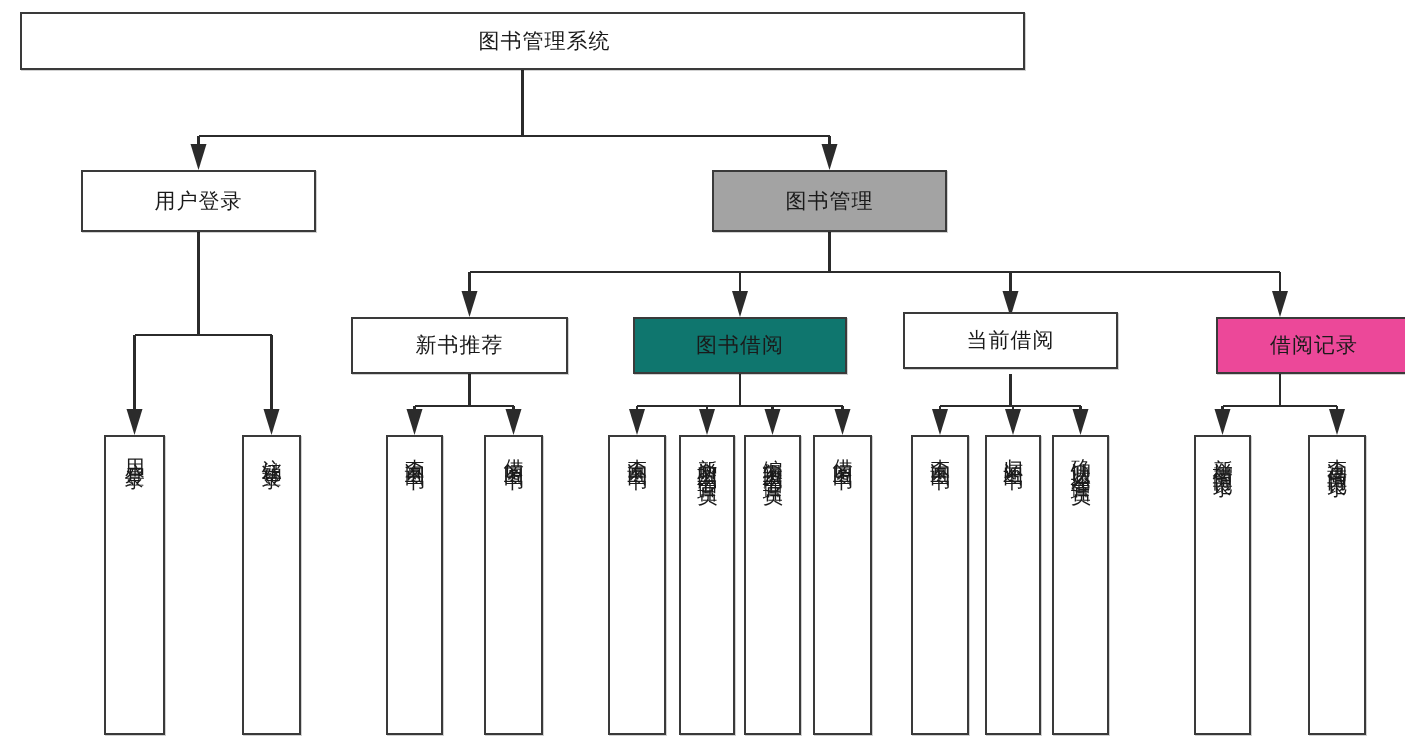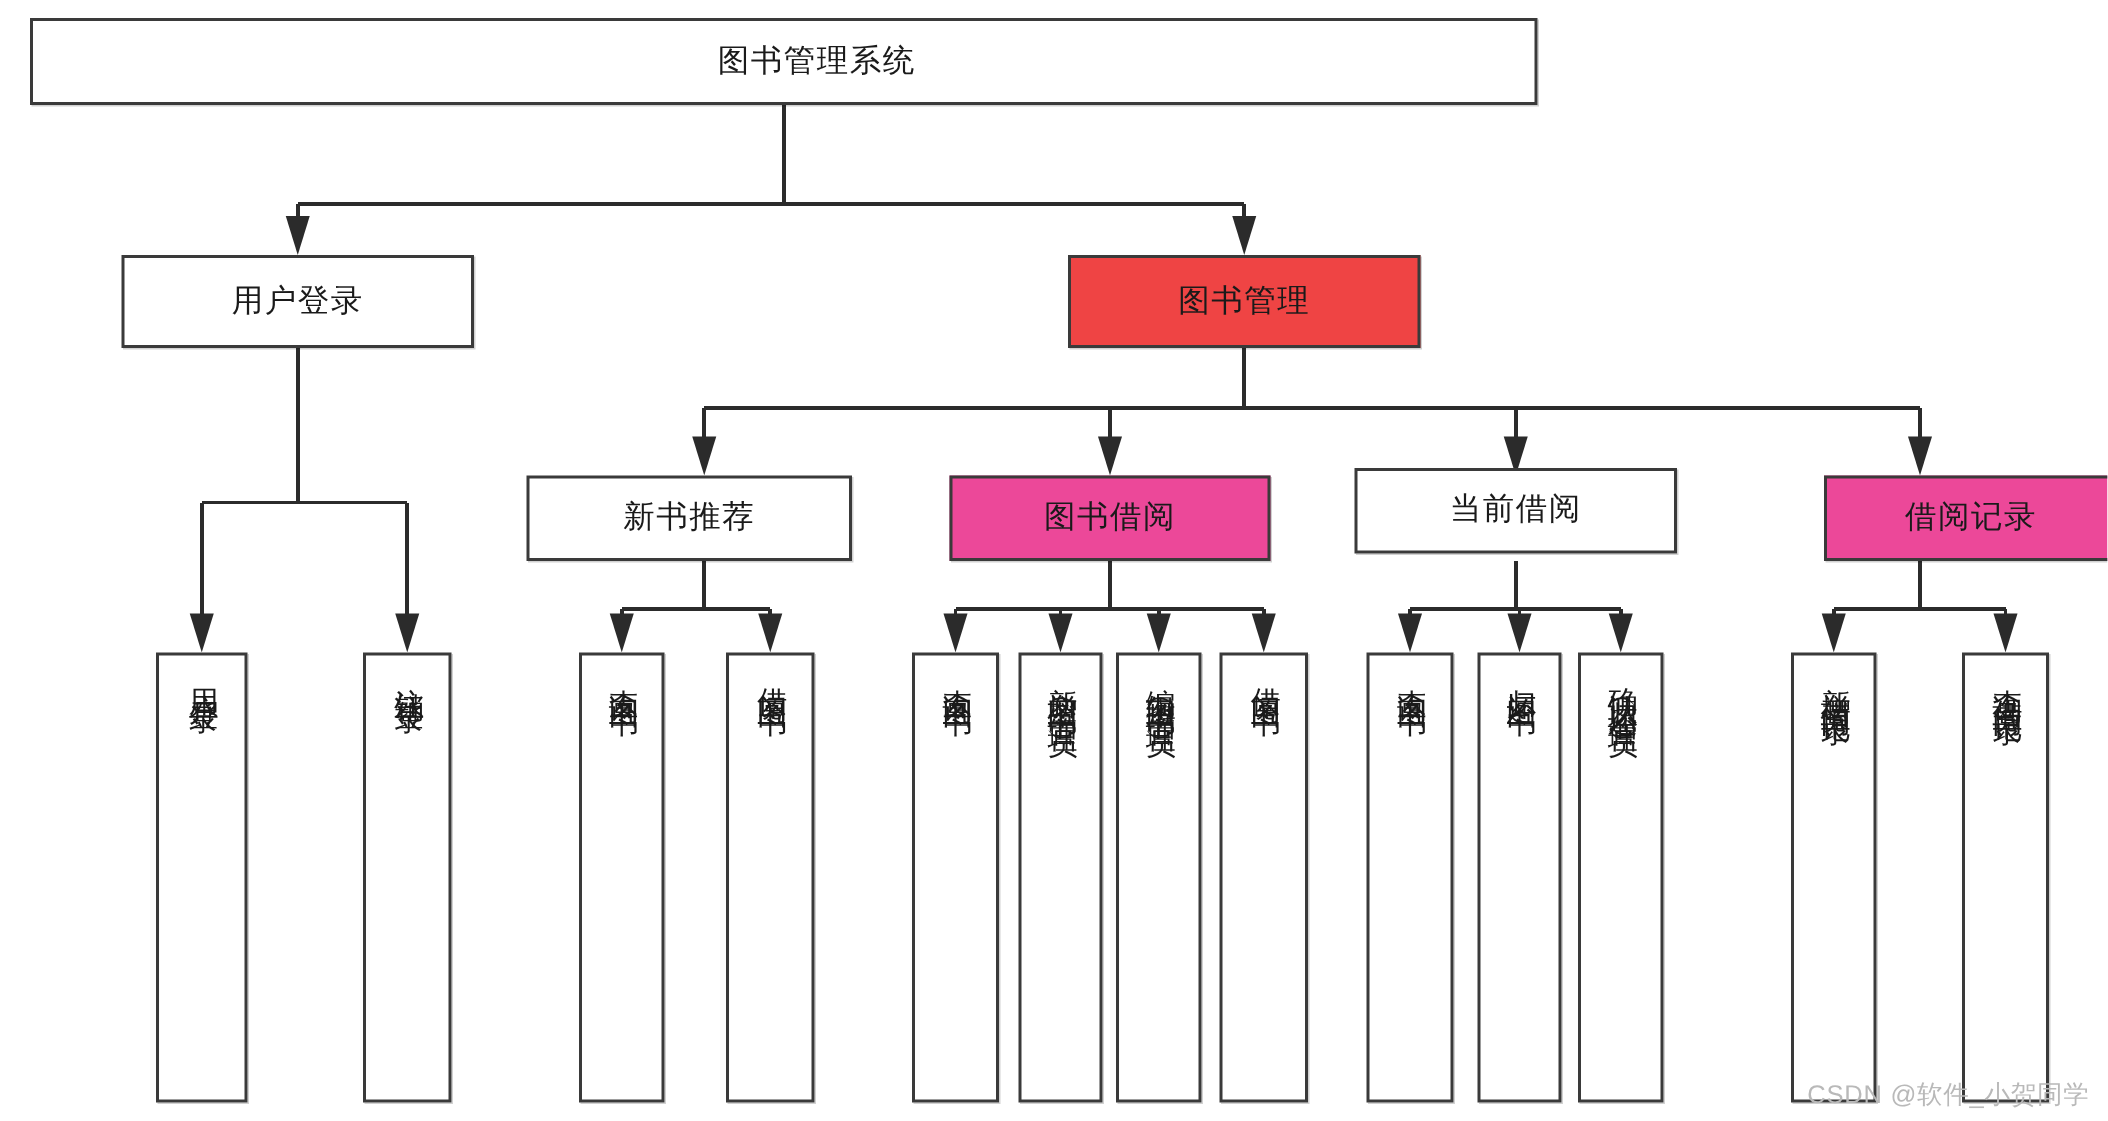--- a/index.html
+++ b/index.html
@@ -122,27 +122,27 @@
       <line x1="1337" y1="406" x2="1337" y2="413" stroke="#2b2b2b" stroke-width="2.6" shape-rendering="crispEdges"></line>
       <path d="M1329,409 L1345,409 L1337,435 Z" fill="#2b2b2b"></path>
     </svg>
   <div id="nodes">
       <div class="node" style="left: 20px; top: 12px; width: 1005px; height: 58px; border-color: rgb(58, 58, 58); background: rgb(255, 255, 255);">
         <span class="label" style="color: rgb(26, 26, 26); margin-left: 44px;">图书管理系统</span>
       </div>
       <div class="node" style="left: 81px; top: 170px; width: 235px; height: 62px; border-color: rgb(58, 58, 58); background: rgb(255, 255, 255);">
         <span class="label" style="color: rgb(26, 26, 26);">用户登录</span>
       </div>
-      <div class="node" style="left: 712px; top: 170px; width: 235px; height: 62px; border-color: rgb(58, 58, 58); background: #ef4444;">
+      <div class="node" style="left: 712px; top: 170px; width: 235px; height: 62px; border-color: rgb(58, 58, 58); background: #a3a3a3;">
         <span class="label" style="color: rgb(26, 26, 26);">图书管理</span>
       </div>
       <div class="node" style="left: 351px; top: 317px; width: 217px; height: 57px; border-color: rgb(58, 58, 58); background: rgb(255, 255, 255);">
         <span class="label" style="color: rgb(26, 26, 26);">新书推荐</span>
       </div>
-      <div class="node" style="left: 633px; top: 317px; width: 214px; height: 57px; border-color: rgb(58, 58, 58); background: #ec4899;">
+      <div class="node" style="left: 633px; top: 317px; width: 214px; height: 57px; border-color: rgb(58, 58, 58); background: #0f766e;">
         <span class="label" style="color: rgb(26, 26, 26);">图书借阅</span>
       </div>
       <div class="node" style="left: 903px; top: 312px; width: 215px; height: 57px; border-color: rgb(58, 58, 58); background: rgb(255, 255, 255);">
         <span class="label" style="color: rgb(26, 26, 26);">当前借阅</span>
       </div>
       <div class="node" style="left: 1216px; top: 317px; width: 196px; height: 57px; border-color: rgb(58, 58, 58); background: #ec4899;">
         <span class="label" style="color: rgb(26, 26, 26);">借阅记录</span>
       </div>
       <div class="node vertical" style="left: 104px; top: 435px; width: 61px; height: 300px; border-color: rgb(58, 58, 58); background: rgb(255, 255, 255);">
         <span class="label" style="color: rgb(26, 26, 26);">用户登录</span>
@@ -177,14 +177,13 @@
       <div class="node vertical" style="left: 1052px; top: 435px; width: 57px; height: 300px; border-color: rgb(58, 58, 58); background: rgb(255, 255, 255);">
         <span class="label" style="color: rgb(26, 26, 26);">确认归还（管理员）</span>
       </div>
       <div class="node vertical" style="left: 1194px; top: 435px; width: 57px; height: 300px; border-color: rgb(58, 58, 58); background: rgb(255, 255, 255);">
         <span class="label" style="color: rgb(26, 26, 26);">新增借阅记录</span>
       </div>
       <div class="node vertical" style="left: 1308px; top: 435px; width: 58px; height: 300px; border-color: rgb(58, 58, 58); background: rgb(255, 255, 255);">
         <span class="label" style="color: rgb(26, 26, 26);">查询借阅记录</span>
       </div>
     </div>
-  <div class="watermark">CSDN @软件_小贺同学</div>
 </div>
 
 </body></html>

